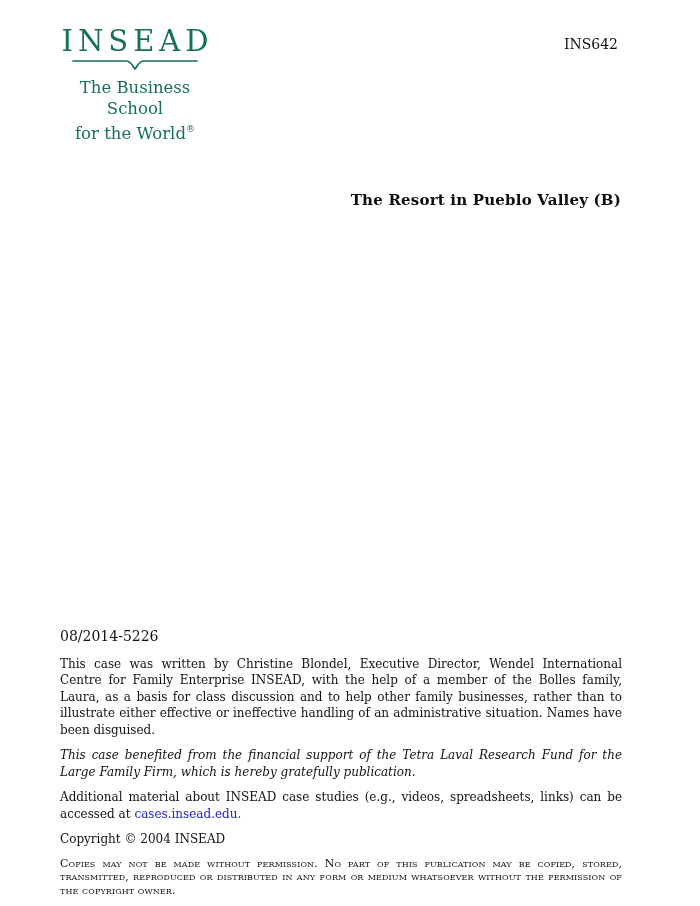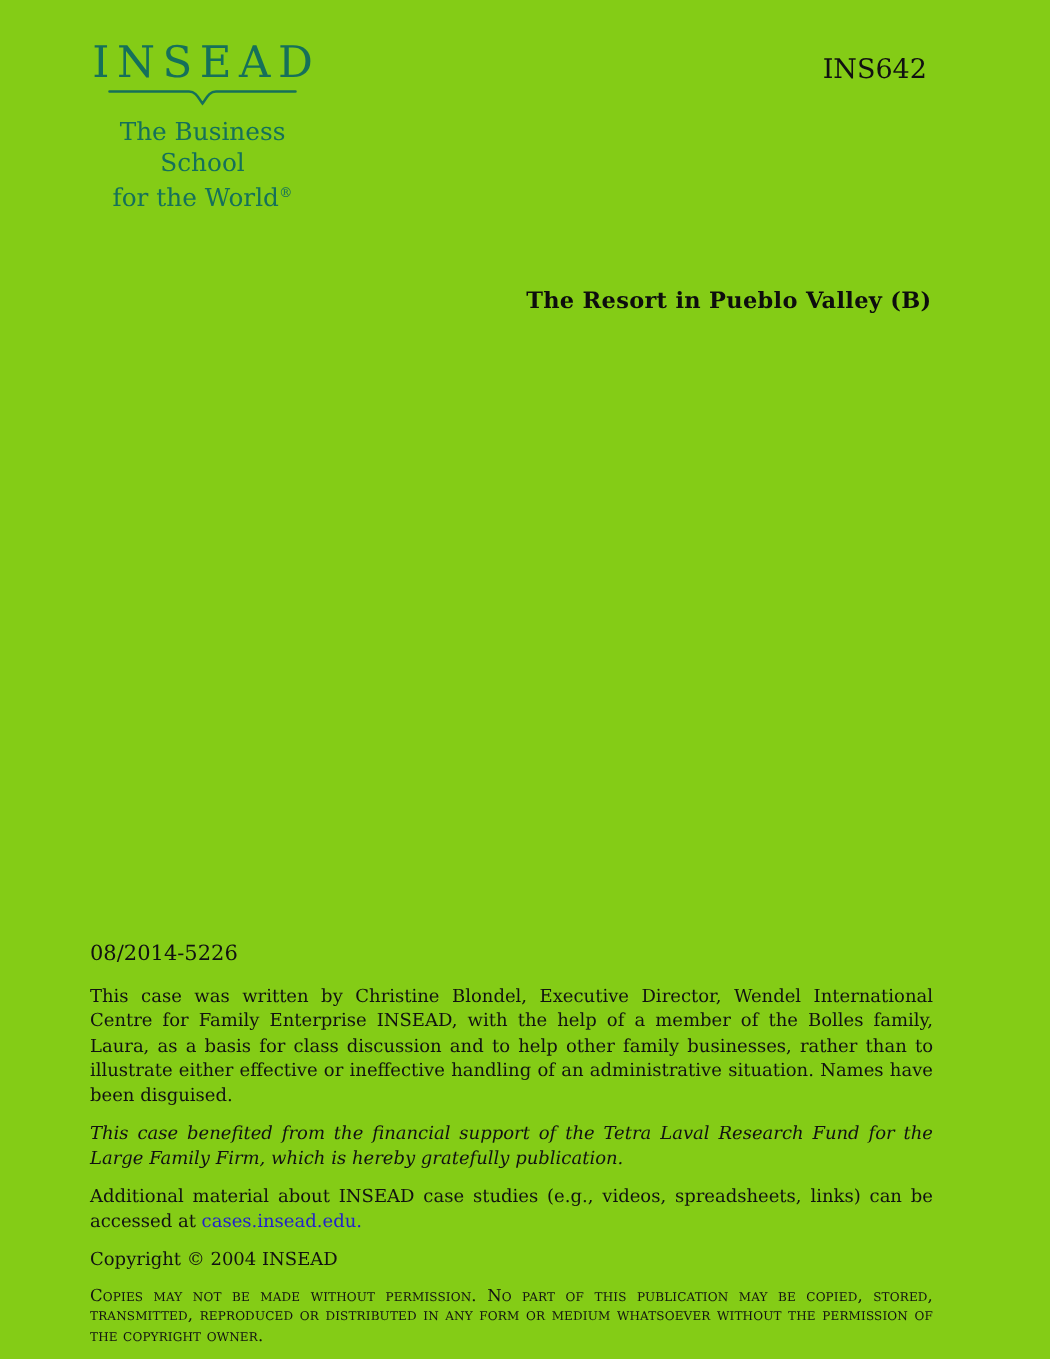--- a/index.html
+++ b/index.html
@@ -1,21 +1,21 @@
 <!DOCTYPE html>
 <html><head>
 <meta charset="utf-8">
 <style>
   html, body { margin: 0; padding: 0; background: #888; }
   .page {
     position: relative;
     width: 700px;
     height: 906px;
     margin: 0 auto;
-    background: #84cc16;
+    background: #ffffff;
     font-family: "DejaVu Serif", "Liberation Serif", serif;
     color: #111111;
     overflow: hidden;
   }
 
   
   .logo-block {
     position: absolute;
     left: 55px;
     top: 24px;
@@ -41,21 +41,21 @@
     font-weight: 500;
     text-align: center;
   }
   .logo-tagline sup { font-size: 9px; }
 
   
   .doc-code {
     position: absolute;
     top: 36px;
     right: 82px;
-    font-size: 18px;
+    font-size: 14px;
     color: #111111;
   }
 
   
   .title {
     position: absolute;
     top: 181px;
     left: 60px;
     right: 79px;
     text-align: right;

